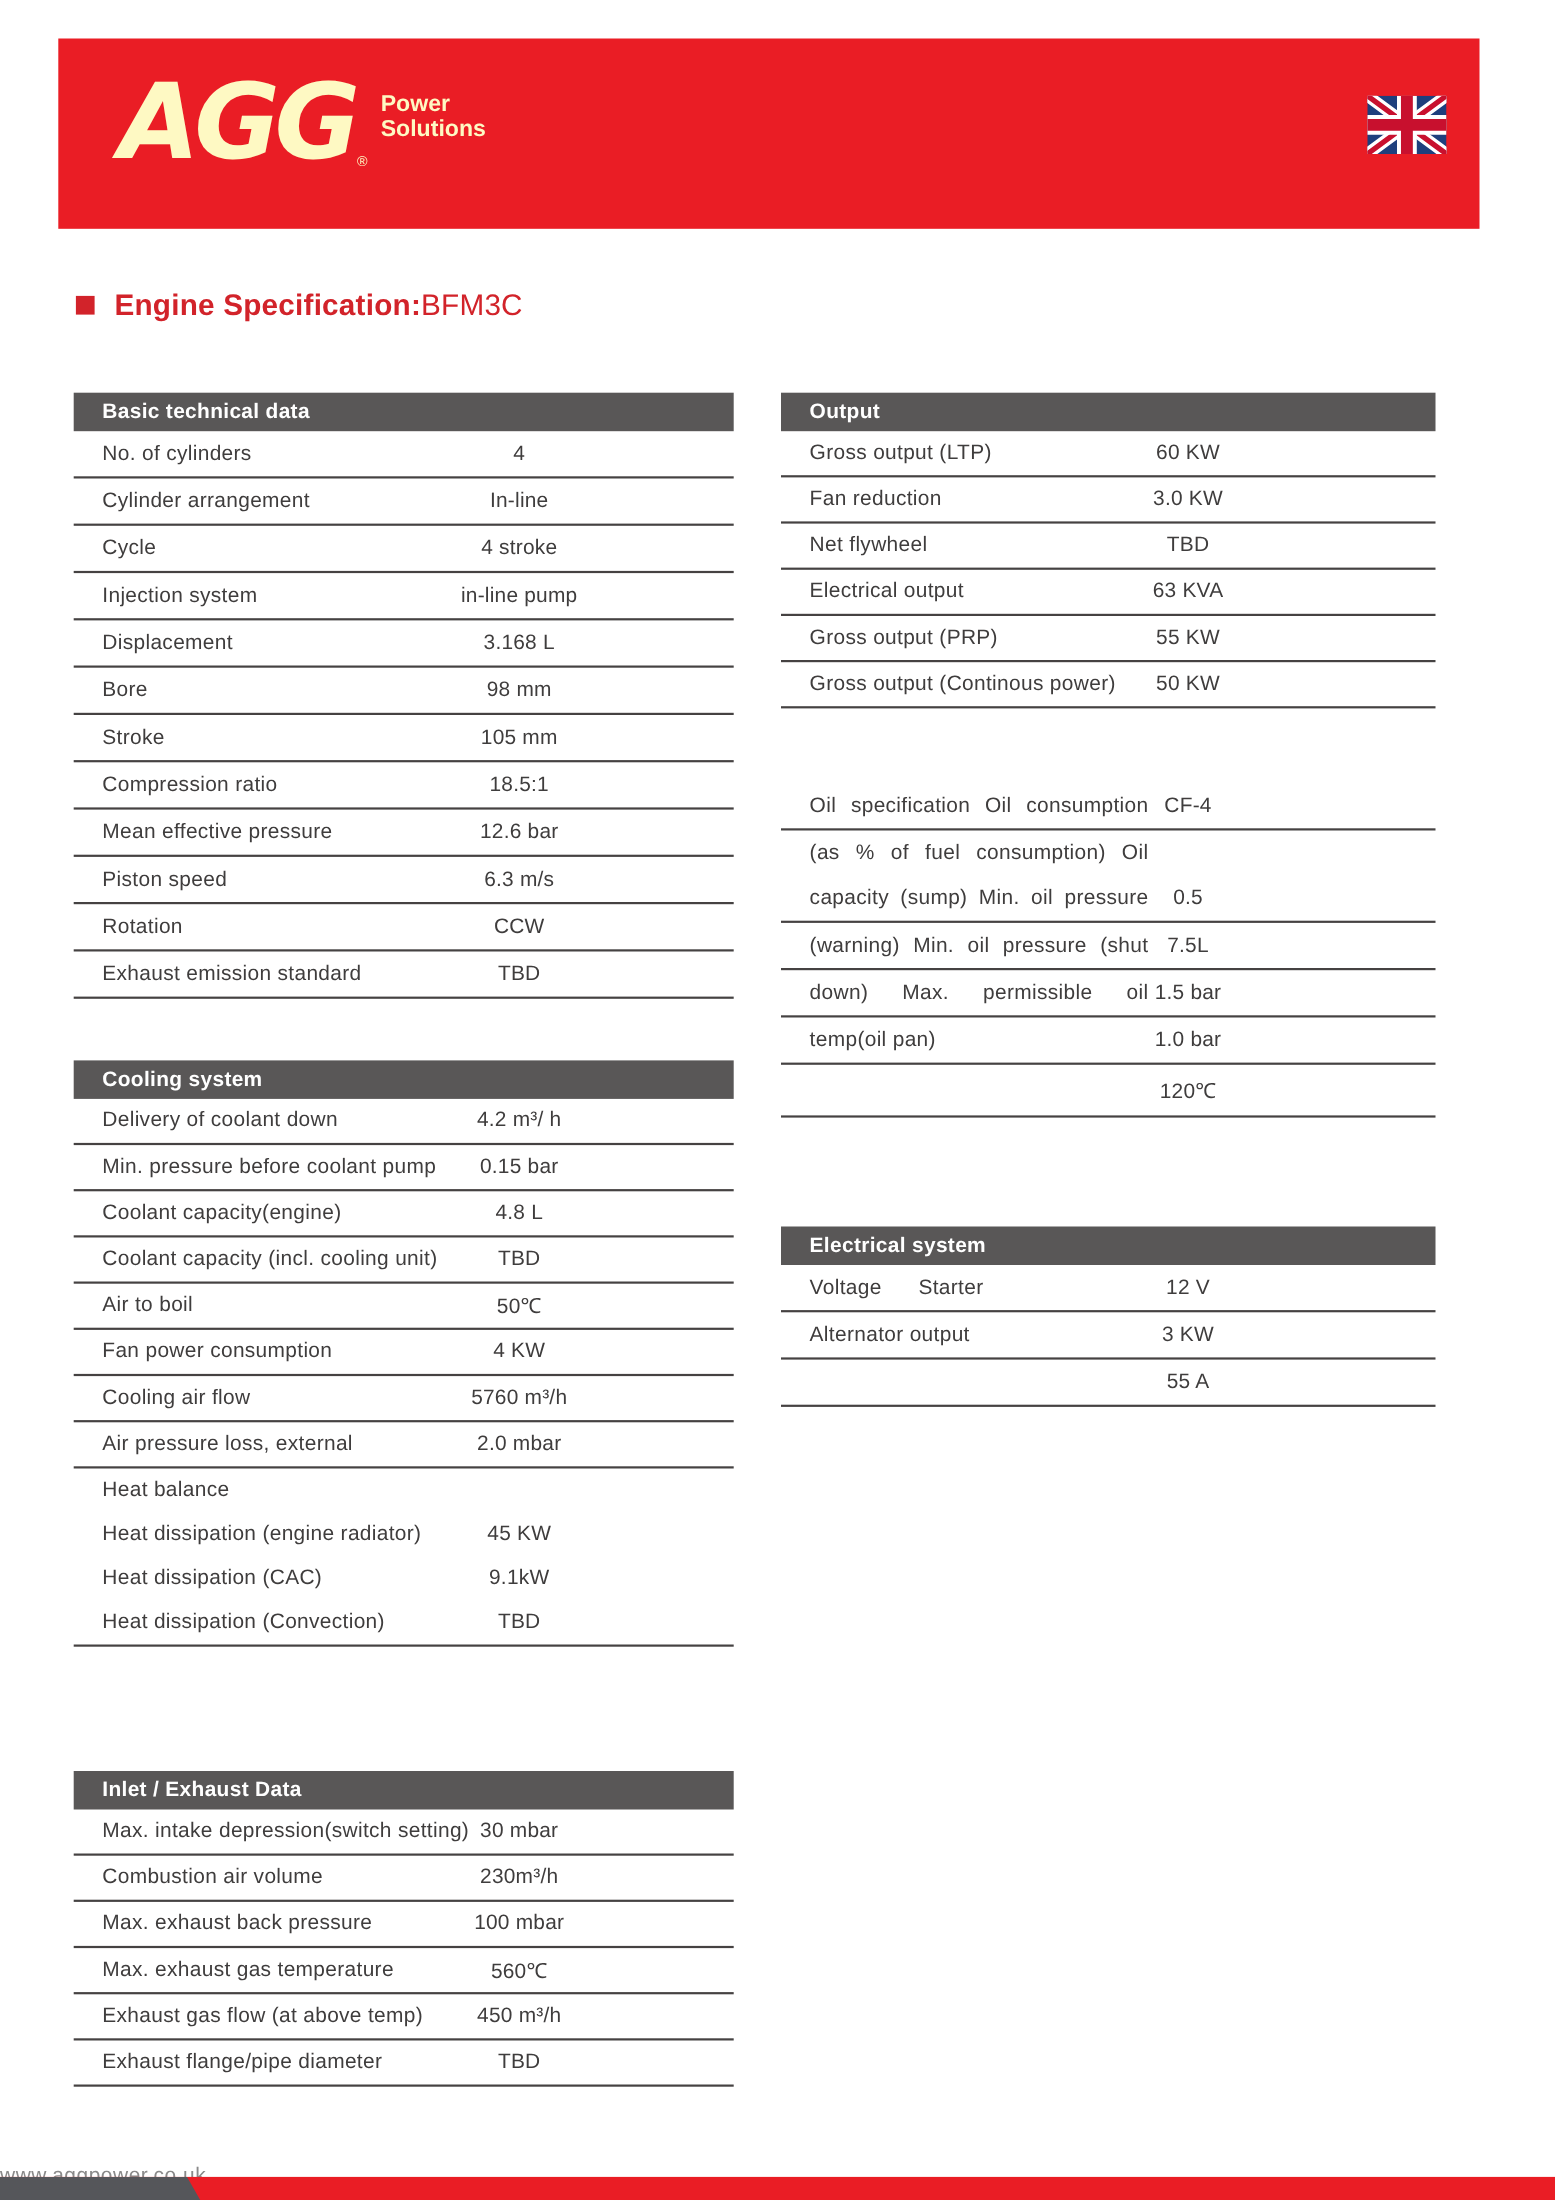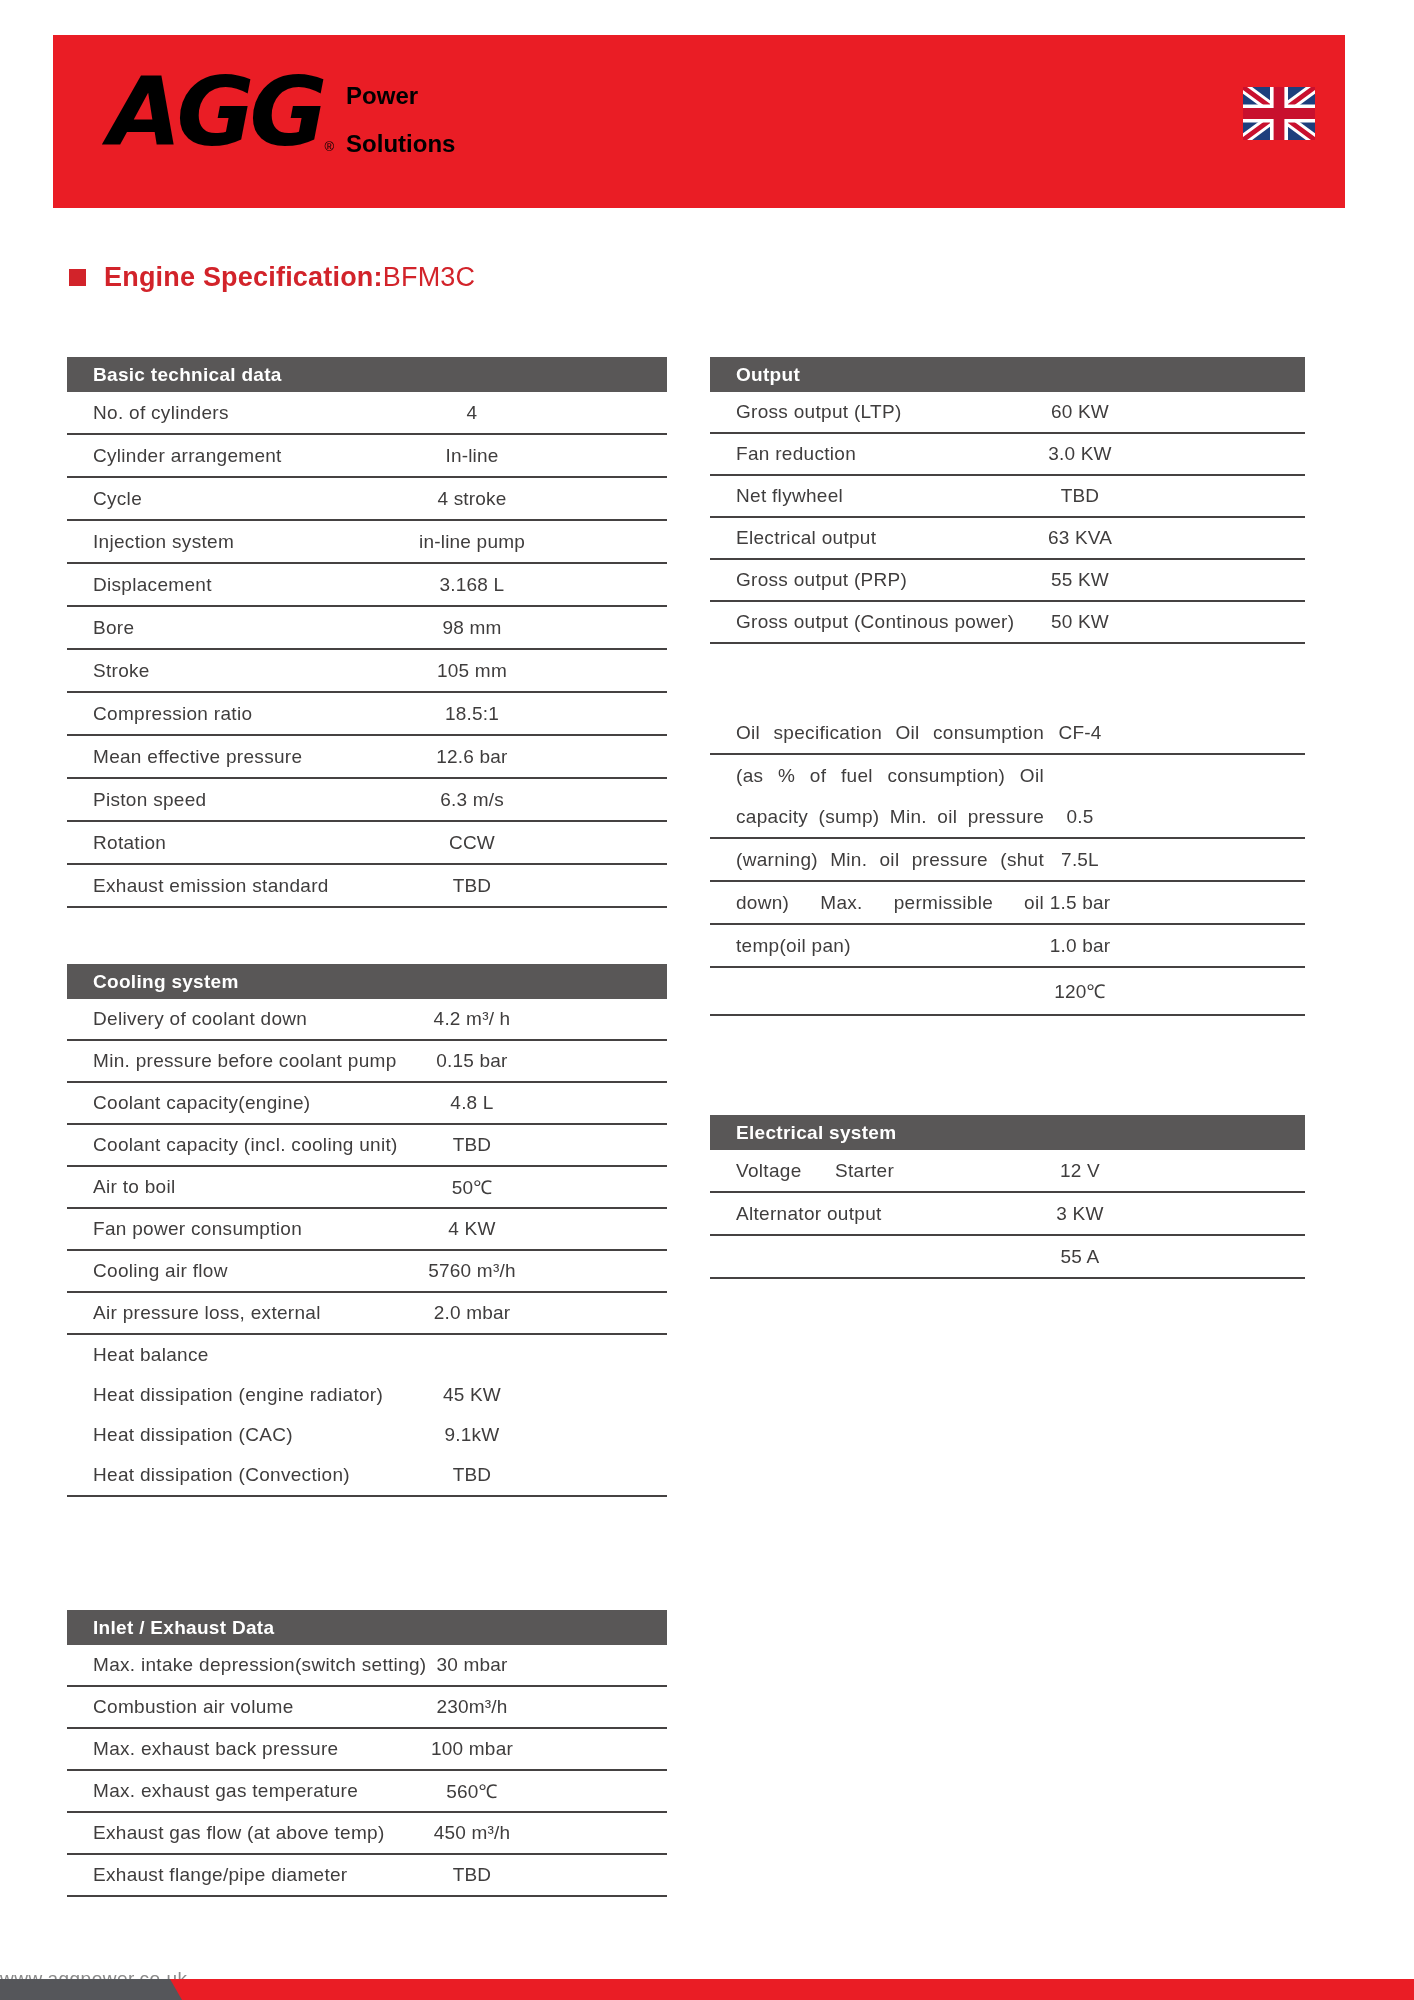--- a/index.html
+++ b/index.html
@@ -12,25 +12,25 @@
     --bar-gray:#55565a;
   }
   html,body{margin:0;padding:0;background:#e9e9e9;}
   .page{
     position:relative;width:1414px;height:2000px;background:#ffffff;
     font-family:"Liberation Sans",sans-serif;color:var(--text);overflow:hidden;
     margin:0 auto;
   }
   
   .banner{position:absolute;left:53px;top:35px;width:1292px;height:173px;background:var(--brand-red);}
-  .logo{position:absolute;left:55px;top:32px;display:flex;align-items:flex-start;color:#000000;}
+  .logo{position:absolute;left:55px;top:32px;display:flex;align-items:flex-start;color:#fef9c3;}
   .logo-main{display:flex;align-items:flex-end;}
   .logo-agg{font-family:"DejaVu Sans",sans-serif;font-weight:bold;font-style:italic;font-size:95px;line-height:0.95;letter-spacing:-5px;}
   .logo-reg{font-size:13px;line-height:1;margin:0 0 4px 2px;}
-  .logo-sub{display:flex;flex-direction:column;font-weight:bold;font-size:24px;line-height:1.1;margin:16px 0 0 12px;gap:22px;}
+  .logo-sub{display:flex;flex-direction:column;font-weight:bold;font-size:21px;line-height:1.1;margin:16px 0 0 12px;}
   .flag{position:absolute;left:1190px;top:52px;width:72px;height:53px;display:block;}
   
   .title-row{position:absolute;left:53px;top:262px;display:flex;align-items:center;padding-left:16px;}
   .bullet{width:17px;height:17px;background:var(--title-red);margin-right:18px;flex:none;}
   .title-text{font-size:27px;color:var(--title-red);letter-spacing:0.2px;}
   .title-bold{font-weight:bold;}
   
   .tbl{position:absolute;font-size:19px;color:var(--text);}
   .tbl-head{height:35px;background:var(--band-gray);color:#fff;font-weight:bold;display:flex;align-items:center;padding-left:26px;letter-spacing:0.3px;font-size:19px;}
   .tbl-row{position:relative;display:flex;align-items:center;height:var(--rowh,40px);border-bottom:2px solid var(--line);}

